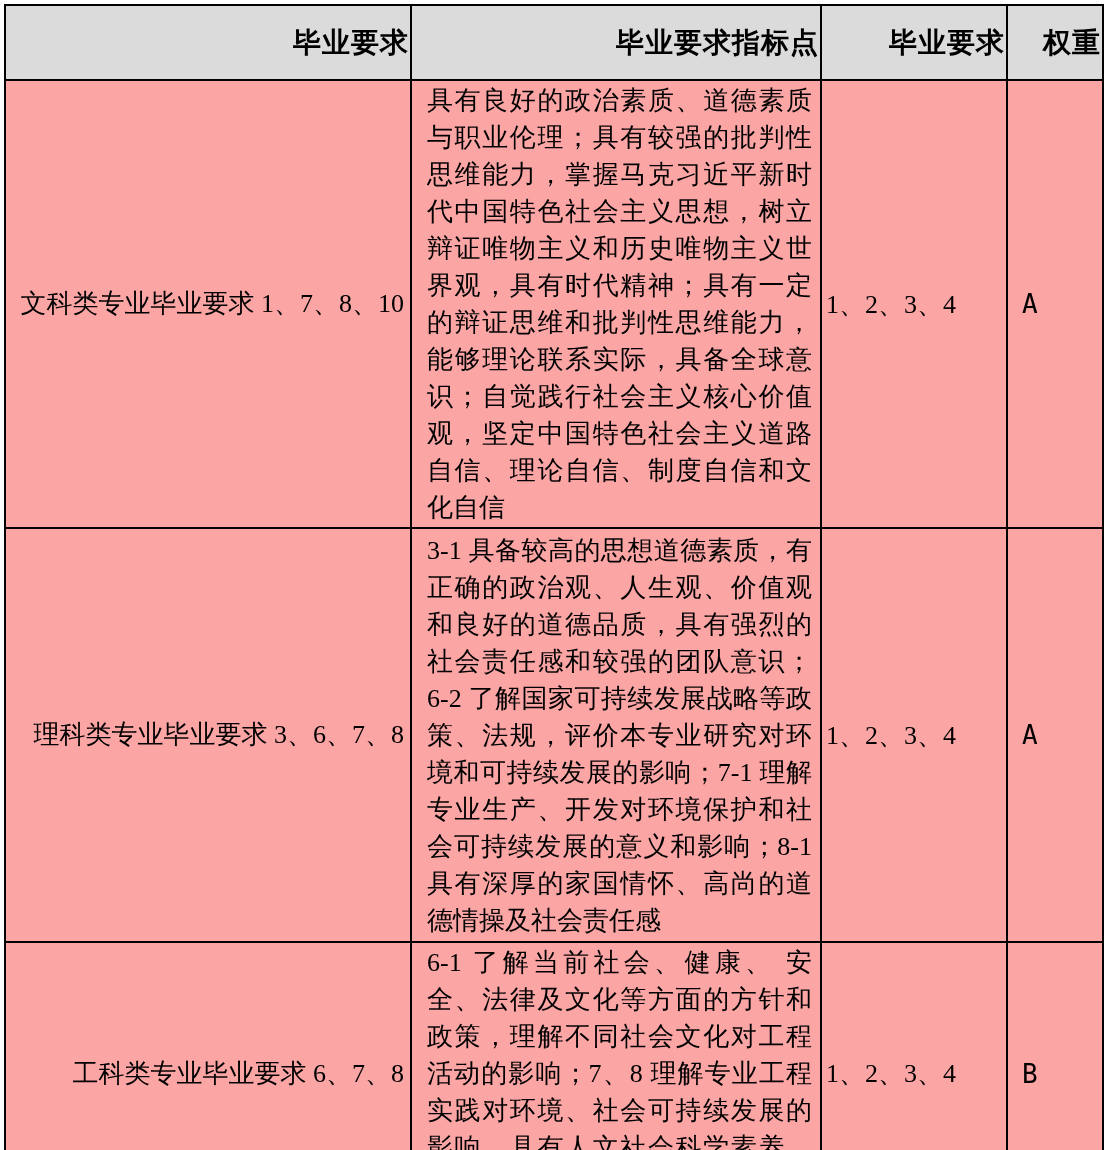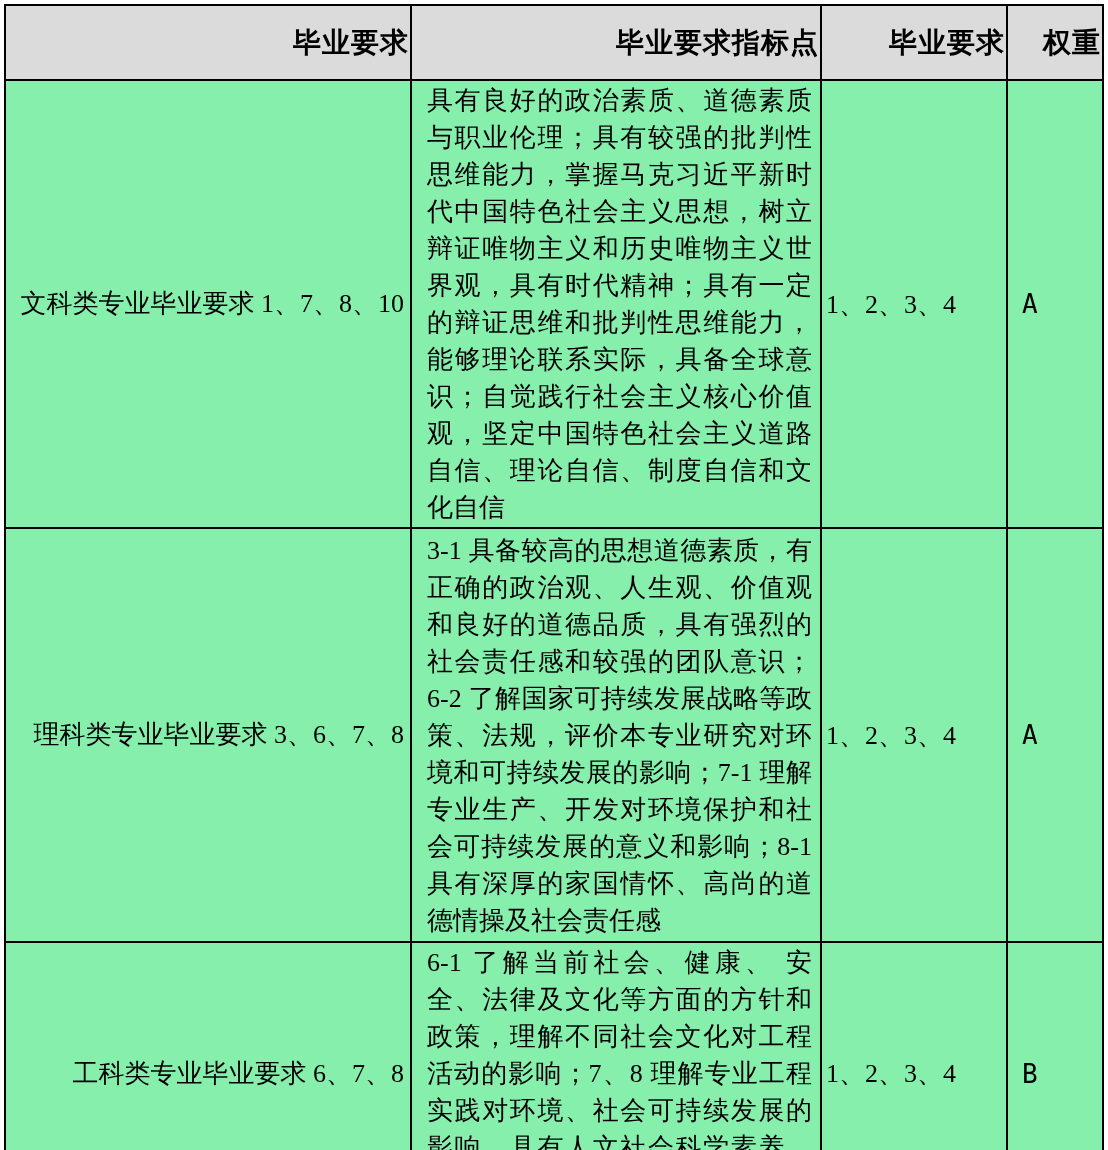--- a/index.html
+++ b/index.html
@@ -35,21 +35,21 @@
     font-size: 28px;
     height: 75px;
     text-align: right;
     vertical-align: middle;
     letter-spacing: 1px;
     margin-left: 13px;
   }
   table.doc-table td {
     font-size: 26px;
     vertical-align: middle;
-    background: #86efac;
+    background: #fca5a5;
   }
   tr.body-row-tall { height: 414px; }
   tr.body-row-short { height: 221px; }
   td.req-cell {
     padding: 2px 6px 2px 12px;
     text-align: right;
     line-height: 36px;
   }
   td.ind-cell {
     padding: 1px 8px 1px 15px;

